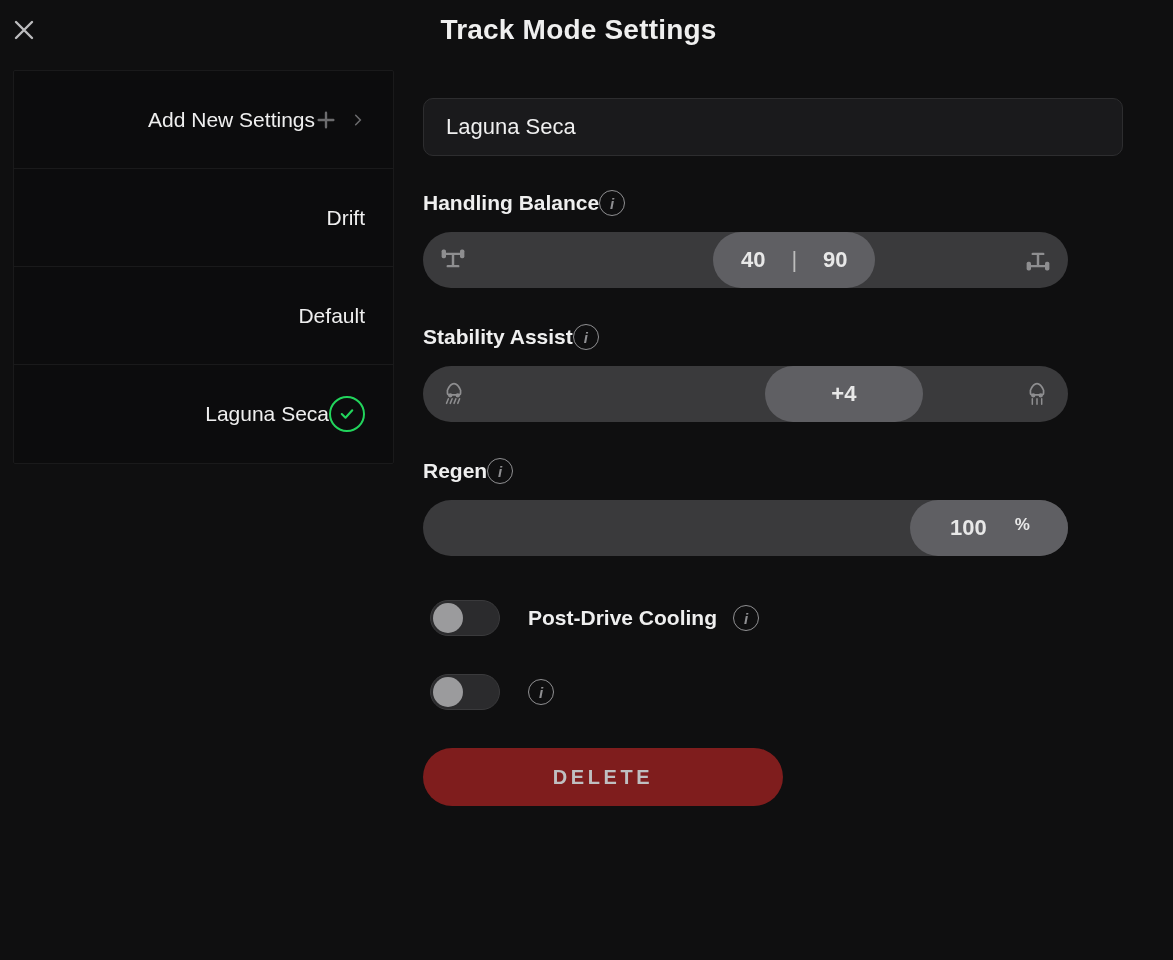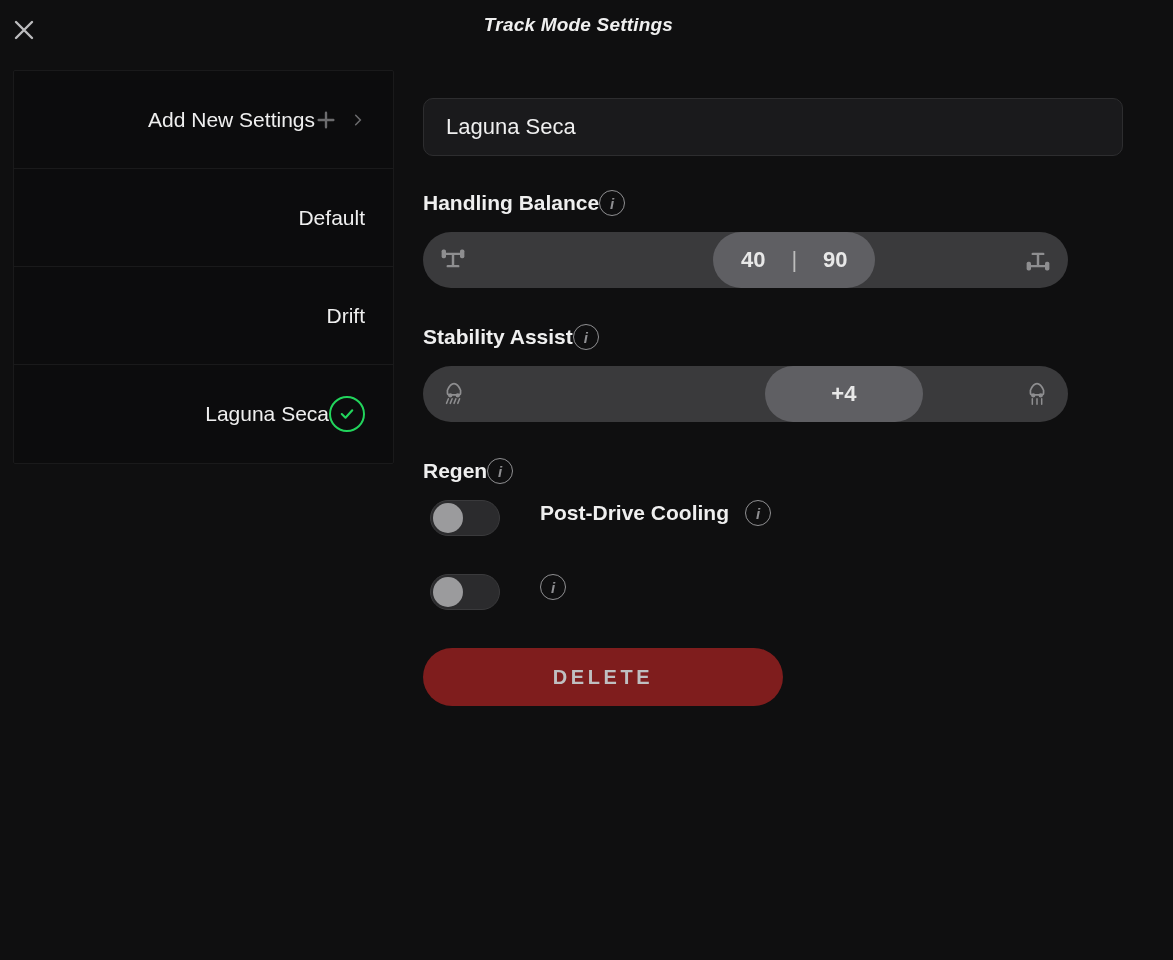--- a/index.html
+++ b/index.html
@@ -11,42 +11,42 @@
     --thumb:#5f5f63;
     --thumb-text:#e8e8e8;
     --border:#242426;
     --green:#22d45c;
     --blue:#2f54eb;
     --knob:#9b9b9d;
   }
   *{box-sizing:border-box;font-family:-apple-system,Helvetica,Arial,sans-serif;}
   body{margin:0;background:var(--bg);color:var(--text);width:1173px;height:960px;overflow:hidden;}
   .close{position:absolute;left:12px;top:18px;width:24px;height:24px;color:#bcbcbe;}
-  .title{position:absolute;left:0;right:16px;top:14px;text-align:center;font-size:19px;font-weight:600;letter-spacing:.2px;font-style:italic;}
+  .title{position:absolute;left:0;right:16px;top:14px;text-align:center;font-size:28px;font-weight:600;letter-spacing:.2px;}
   
   .sidebar{position:absolute;left:13px;top:70px;width:381px;background:var(--panel);border:1px solid #1a1a1b;border-radius:2px;}
   .side-item{display:flex;align-items:center;justify-content:flex-end;height:98px;padding:0 28px;border-bottom:1px solid #1a1a1b;font-size:21px;cursor:pointer;}
   .side-item:last-child{border-bottom:none;}
   .side-item .right{display:flex;align-items:center;gap:14px;color:#6c6c6e;}
   .check{width:36px;height:36px;border:2px solid var(--green);border-radius:50%;display:flex;align-items:center;justify-content:center;}
   .check svg{width:18px;height:18px;}
   
   .main{position:absolute;left:423px;top:98px;width:700px;}
   .name-field{width:100%;height:58px;background:#1a1a1c;border:1px solid #2d2d2f;border-radius:10px;font-size:22px;padding:0 22px;display:flex;align-items:center;margin-bottom:34px;}
   .section-label{display:flex;align-items:center;gap:0;font-size:21px;font-weight:600;margin-bottom:16px;}
   .info{width:26px;height:26px;border:1.8px solid #8f8f92;border-radius:50%;display:inline-flex;align-items:center;justify-content:center;color:#8f8f92;font-size:15px;font-weight:600;font-style:italic;flex-shrink:0;}
   .slider{position:relative;width:645px;height:56px;background:var(--track);border-radius:28px;margin-bottom:36px;}
   .slider.last{margin-bottom:44px;}
   .slider .icon-l,.slider .icon-r{position:absolute;top:50%;transform:translateY(-50%);color:#8e8e90;}
   .slider .icon-l{left:16px;}
   .slider .icon-r{right:16px;}
   .thumb{position:absolute;top:0;height:56px;border-radius:28px;background:var(--thumb);display:flex;align-items:center;justify-content:center;gap:26px;font-size:22px;font-weight:600;color:var(--thumb-text);}
   .thumb .sep{color:#bdbdbd;font-weight:300;}
   
-  .toggle-row{display:flex;align-items:flex-start;gap:40px;margin-bottom:38px;}
+  .toggle-row{display:flex;align-items:center;gap:28px;margin-bottom:38px;}
   .toggle{width:70px;height:36px;border-radius:18px;background:#2b2b2d;border:1px solid #3a3a3c;position:relative;cursor:pointer;flex-shrink:0;margin-left:7px;}
   .toggle .knob{position:absolute;top:2px;left:2px;width:30px;height:30px;background:var(--knob);border-radius:50%;}
   .toggle.on{background:var(--blue);border-color:var(--blue);}
   .toggle.on .knob{left:auto;right:2px;}
   .toggle-label{display:flex;align-items:center;gap:16px;font-size:21px;font-weight:600;}
   
   .delete-btn{width:360px;height:58px;background:#7f1d1d;border-radius:29px;display:flex;align-items:center;justify-content:center;font-size:20px;font-weight:700;letter-spacing:.18em;color:#bfbfc1;cursor:pointer;margin-top:10px;}
   svg{display:block;}
 </style>
 </head>
@@ -66,24 +66,24 @@
     <span class="right">
       <svg width="22" height="22" viewBox="0 0 24 24">
           <path d="M12 4 V20 M4 12 H20" stroke="currentColor" stroke-width="2.6" stroke-linecap="round"></path>
         </svg>
       <svg width="14" height="20" viewBox="0 0 24 24">
           <path d="M8 4 L16 12 L8 20" stroke="currentColor" stroke-width="2.6" fill="none" stroke-linecap="round"></path>
         </svg>
     </span>
   </div>
   <div class="side-item">
-    <span>Default</span>
+    <span>Drift</span>
   </div>
   <div class="side-item">
-    <span>Drift</span>
+    <span>Default</span>
   </div>
   <div class="side-item">
     <span>Laguna Seca</span>
     <span class="check">
       <svg viewBox="0 0 24 24">
           <path d="M5 12 L10 17 L19 7" stroke="#22d45c" stroke-width="2.8" fill="none" stroke-linecap="round" stroke-linejoin="round"></path>
         </svg>
     </span>
   </div>
 </div>
@@ -155,20 +155,26 @@
     </span>
     <div class="thumb" style="left:53%;width:158px;">
       <span>+4</span>
     </div>
   </div>
 
   <div class="section-label">
     <span>Regen</span>
     <span class="info">i</span>
   </div>
+  <div class="slider last">
+    <div class="thumb" style="right:0;width:158px;">
+      <span>100</span>
+        <span style="font-size:17px;position:relative;top:-3px;left:2px;">%</span>
+    </div>
+  </div>
 
   <div class="toggle-row">
     <div class="toggle">
         <div class="knob"></div>
       </div>
     <div class="toggle-label">
       <span>Post-Drive Cooling</span>
       <span class="info">i</span>
     </div>
   </div>

